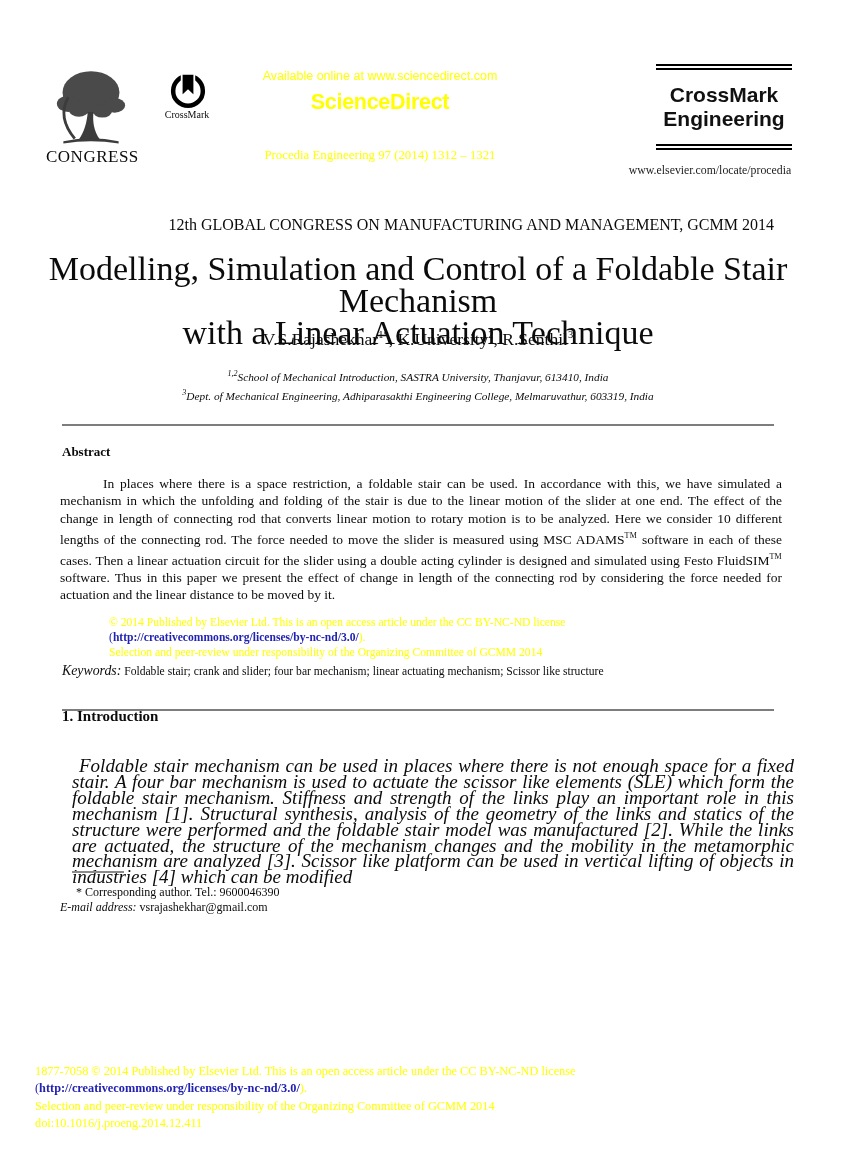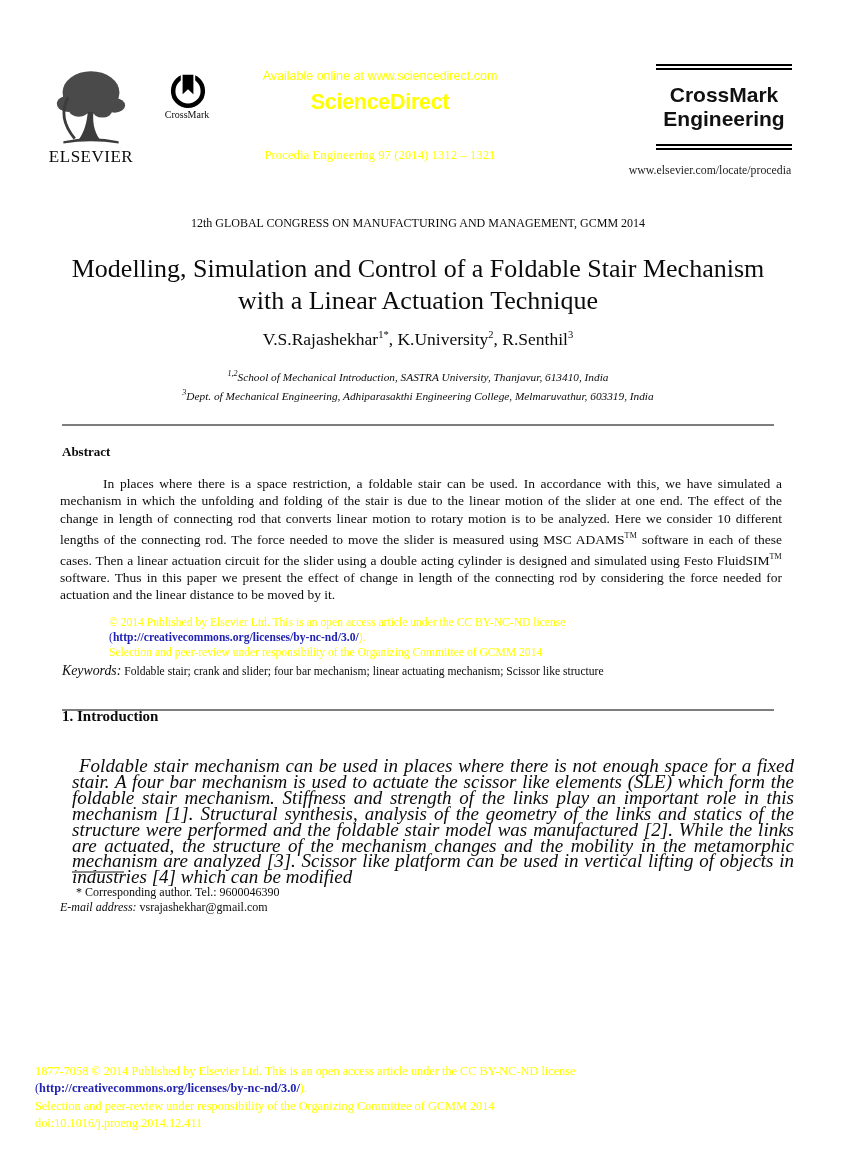--- a/index.html
+++ b/index.html
@@ -14,22 +14,22 @@
   .crossmark-label{left:144px;top:109px;width:86px;text-align:center;font-size:10px;}
   .avail-online{left:238px;top:69px;width:284px;text-align:center;font-size:12.5px;}
   .sd-logo{left:238px;top:90px;width:284px;text-align:center;font-size:21.5px;font-weight:bold;letter-spacing:-.3px;}
   .journal-ref{left:238px;top:148px;width:284px;text-align:center;font-size:12.8px;}
   .banner{left:656px;top:64px;width:136px;text-align:center;}
   .drule{height:2px;border-top:2.5px solid #000;border-bottom:2.5px solid #000;}
   .pname{font-family:"Liberation Sans",sans-serif;font-weight:bold;font-size:21px;line-height:23.5px;padding:13px 0 14px 0;color:#111;}
   .journal-url{left:622px;top:163px;width:176px;text-align:center;font-size:11.8px;color:#1c1c1c;}
 
   
-  .conference{left:62px;top:216px;width:712px;text-align:center;font-size:12px;}
-  .paper-title{left:42px;top:253px;width:752px;text-align:center;font-size:26px;line-height:32px;}
+  .conference{left:62px;top:216px;width:712px;text-align:right;font-size:16px;}
+  .paper-title{left:42px;top:253px;width:752px;text-align:center;font-size:34px;line-height:32px;}
   .authors{left:62px;top:329px;width:712px;text-align:center;font-size:17.5px;}
   .authors sup{font-size:10.5px;}
   .affils{left:62px;top:366px;width:712px;text-align:center;font-style:italic;font-size:11.3px;line-height:15px;}
   .affils sup{font-size:8px;}
 
   
   .rule{border-top:2px solid #7d7d7d;}
   .rule1{left:62px;top:424px;width:712px;}
   .rule2{left:62px;top:709px;width:712px;}
   .fnrule{left:72px;top:871px;width:52px;border-top:2.2px solid #8a8a8a;}
@@ -71,21 +71,21 @@
   <svg class="abs" style="left:50px;top:68px;" width="82" height="78" viewBox="0 0 100 96" aria-hidden="true">
     <ellipse cx="50" cy="30" rx="35" ry="26" fill="#4a4a4a"></ellipse>
     <ellipse cx="22" cy="44" rx="14" ry="10" fill="#4a4a4a"></ellipse>
     <ellipse cx="79" cy="46" rx="13" ry="9" fill="#4a4a4a"></ellipse>
     <ellipse cx="35" cy="52" rx="12" ry="8" fill="#4a4a4a"></ellipse>
     <ellipse cx="64" cy="53" rx="12" ry="8" fill="#4a4a4a"></ellipse>
     <path d="M46 54 C45 66 42 78 35 88 L61 88 C53 77 52 65 53 54 Z" fill="#3c3c3c"></path>
     <path d="M30 87 C16 70 13 52 22 36" stroke="#3c3c3c" fill="none" stroke-width="3.5"></path>
     <path d="M16 90 Q50 83 84 90 L84 93 Q50 87 16 93 Z" fill="#3c3c3c"></path>
   </svg>
-  <div class="abs elsevier-wordmark">ELSEVIER</div>
+  <div class="abs elsevier-wordmark">CONGRESS</div>
 
   <svg class="abs" style="left:170px;top:71px;" width="36" height="38" viewBox="0 0 40 42" aria-hidden="true">
     <circle cx="20" cy="22" r="16.5" fill="none" stroke="#000" stroke-width="5"></circle>
     <path d="M13 3 h14 v25 l-7 -6.5 -7 6.5 z" fill="#000" stroke="#fff" stroke-width="2"></path>
   </svg>
   <div class="abs crossmark-label">CrossMark</div>
 
   <div class="abs avail-online sans yellow">Available online at www.sciencedirect.com</div>
   <div class="abs sd-logo sans yellow">ScienceDirect</div>
   <div class="abs journal-ref yellow">Procedia Engineering 97 (2014) 1312 – 1321</div>

